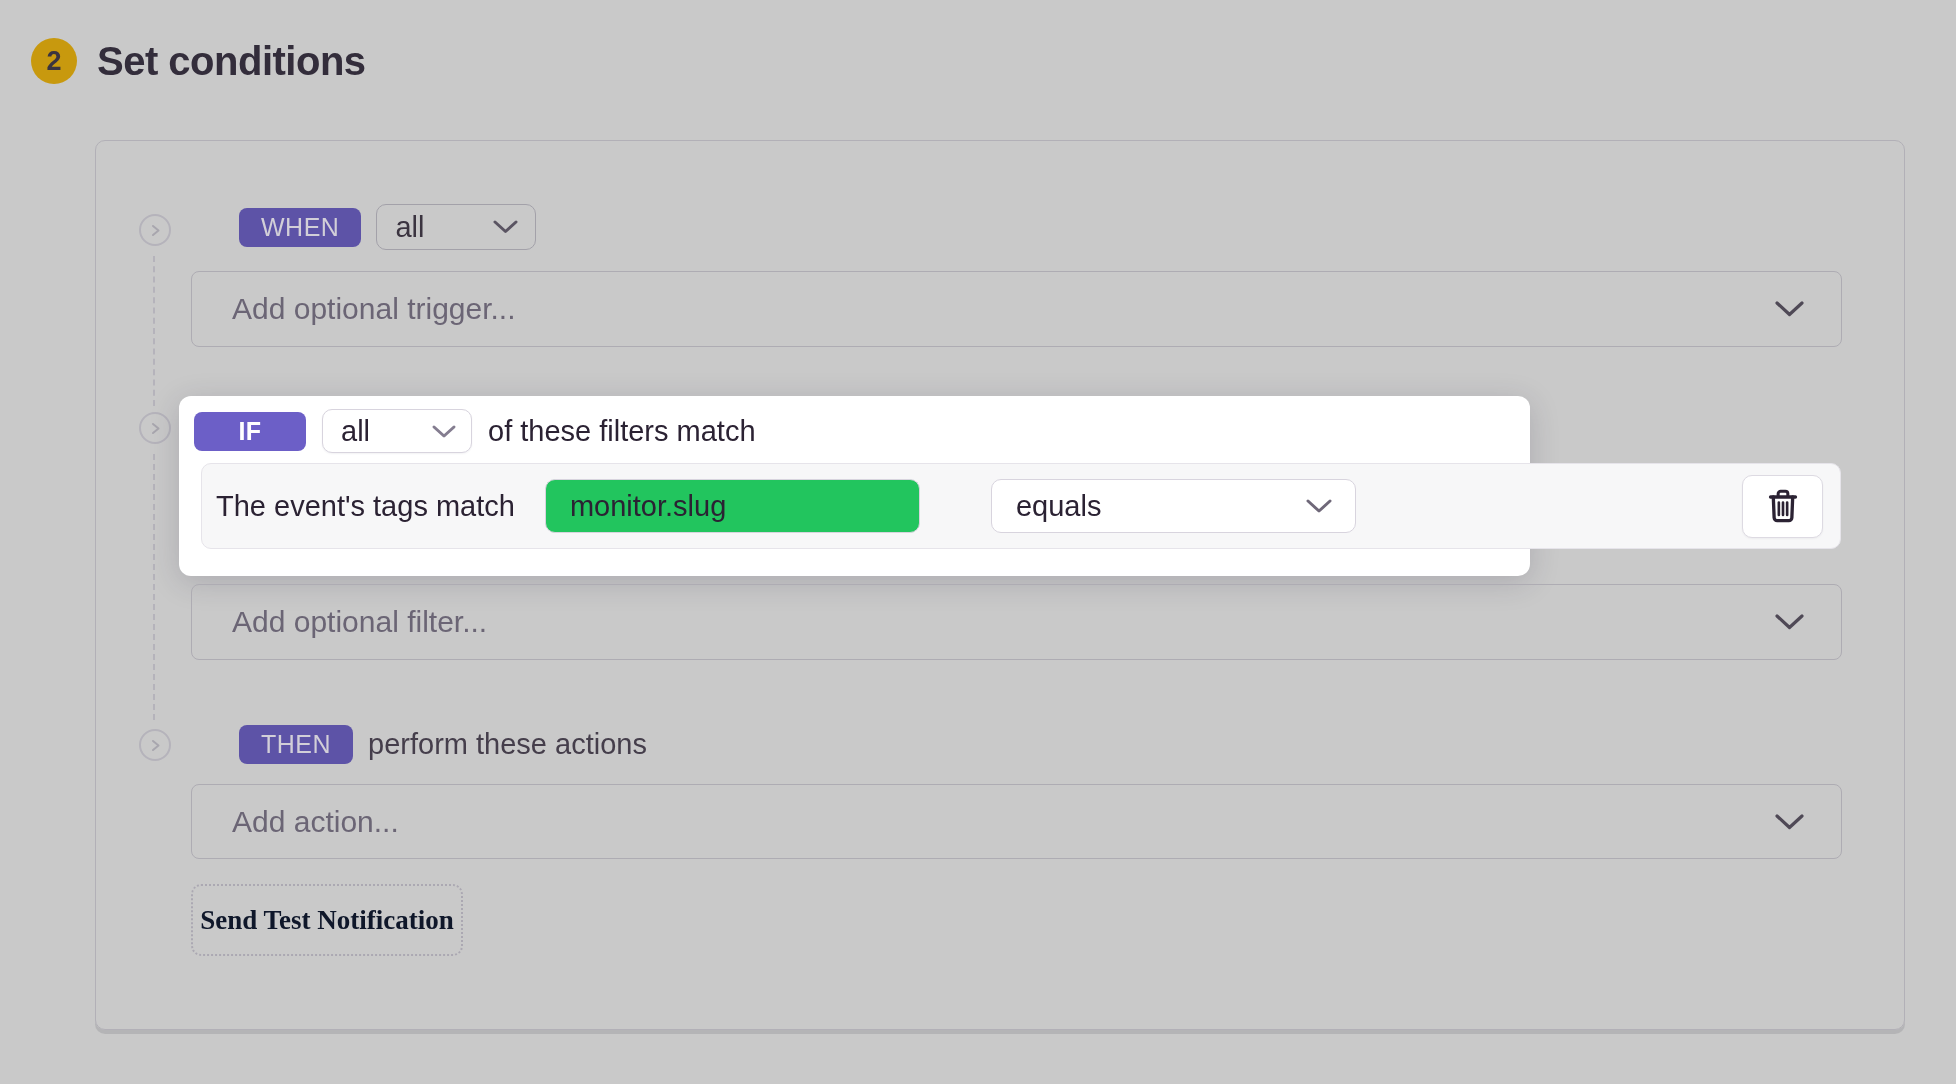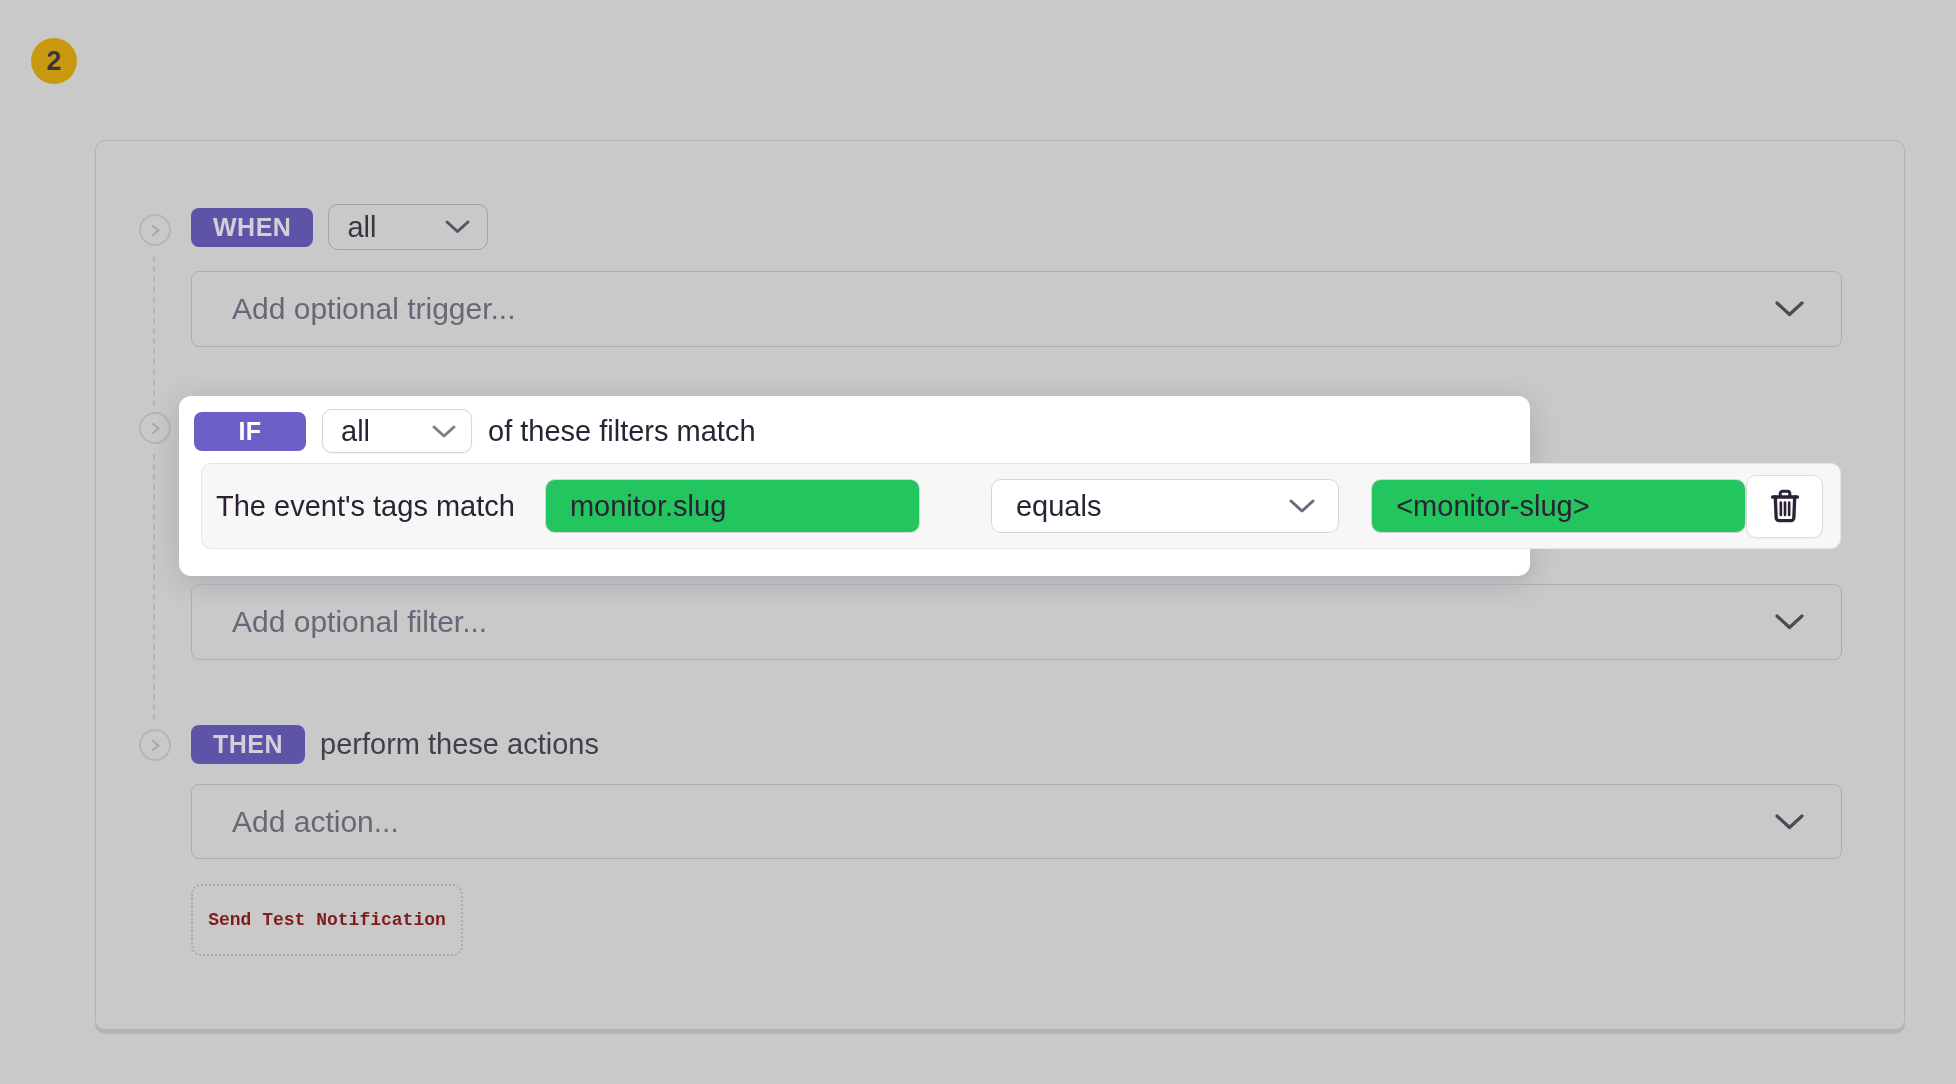--- a/index.html
+++ b/index.html
@@ -45,21 +45,21 @@
   
   .cond-row {
     position: absolute; left: 95px; height: 46px;
     display: flex; align-items: center; gap: 15px;
     font-size: 29px; color: #453e4b; white-space: nowrap;
   }
   .badge {
     height: 39px; min-width: 110px; padding: 0 22px; border-radius: 8px;
     background: #5d53a7; color: #d2cfd8;
     display: flex; align-items: center; justify-content: center;
-    font-size: 25px; font-weight: 700; letter-spacing: 0.5px;
+    font-size: 25px; font-weight: 400; letter-spacing: 0.5px; margin-left: 48px;
   }
   .select-dim {
     width: 160px; height: 46px; border: 1.5px solid #a3a1a9; border-radius: 10px;
     display: flex; align-items: center; justify-content: space-between;
     padding: 0 16px 0 18px; font-size: 29px; color: #3b3440; cursor: pointer;
   }
 
   
   .add-box {
     position: absolute; left: 95px; width: 1651px; height: 76px;
@@ -120,35 +120,36 @@
     width: 81px; height: 63px; background: #fff;
     border: 1.5px solid #dddae2; border-radius: 10px;
     display: flex; align-items: center; justify-content: center;
     cursor: pointer; box-shadow: 0 1px 2px rgba(40,35,60,0.05);
   }
 
   
   .test-btn {
     position: absolute; left: 95px; top: 743px; width: 272px; height: 72px;
     border: 2px dotted #aba8b2; border-radius: 10px; background: transparent;
-    font-family: Liberation Mono, monospace;
-    font-size: 18px; font-weight: 700; color: #7f1d1d;
+    font-family: Liberation Serif, serif;
+    font-size: 27px; font-weight: 700; color: #0f172a;
     display: flex; align-items: center; justify-content: center;
     cursor: default;
   }
 
   svg { display: block; }
 </style>
 </head>
 <body>
 
 <div class="step-header">
   <div class="step-circle">
     <span>2</span>
   </div>
+  <h2 class="step-title">Set conditions</h2>
 </div>
 
 <div class="panel">
 
   <div class="rail-circle" style="top:73px">
     <svg width="15" height="15" viewBox="0 0 15 15">
         <path d="M5 3 L10.5 7.5 L5 12" fill="none" stroke="#a8a6ae" stroke-width="2" stroke-linecap="round" stroke-linejoin="round"></path>
       </svg>
   </div>
   <div class="rail-dash" style="top:115px;height:150px"></div>
@@ -203,21 +204,20 @@
       <span class="filter-label">The event's tags match</span>
       <input class="text-input input-key" type="text" value="monitor.slug" style="">
       <div class="select-op">
         <span>equals</span>
         <span>
           <svg width="28" height="16" viewBox="0 0 28 16">
               <path d="M3 3 L14 13 L25 3" fill="none" stroke="#6f6879" stroke-width="3" stroke-linecap="round" stroke-linejoin="round"></path>
             </svg>
         </span>
       </div>
-      <input class="text-input input-value" type="text" value="&lt;monitor-slug&gt;" style="">
       <button class="trash-btn">
         <span>
           <svg width="34" height="36" viewBox="0 0 24 26">
             <path d="M3 6.5 H21" fill="none" stroke="#2b2233" stroke-width="2.4" stroke-linecap="round"></path>
             <path d="M8.5 6 V4.2 a1.8 1.8 0 0 1 1.8 -1.8 h3.4 a1.8 1.8 0 0 1 1.8 1.8 V6" fill="none" stroke="#2b2233" stroke-width="2.2" stroke-linecap="round"></path>
             <path d="M5 6.5 L5.6 21.5 a2.2 2.2 0 0 0 2.2 2.1 h8.4 a2.2 2.2 0 0 0 2.2 -2.1 L19 6.5" fill="none" stroke="#2b2233" stroke-width="2.4" stroke-linecap="round" stroke-linejoin="round"></path>
             <path d="M9 10.5 V19.5 M12 10.5 V19.5 M15 10.5 V19.5" fill="none" stroke="#2b2233" stroke-width="1.9" stroke-linecap="round"></path>
           </svg>
         </span>
       </button>

